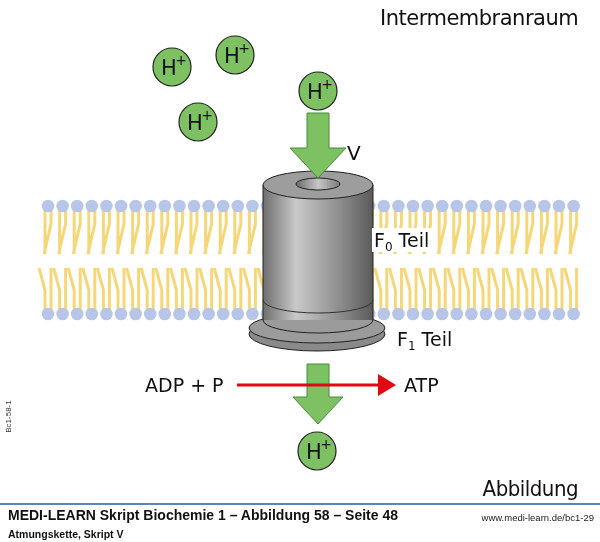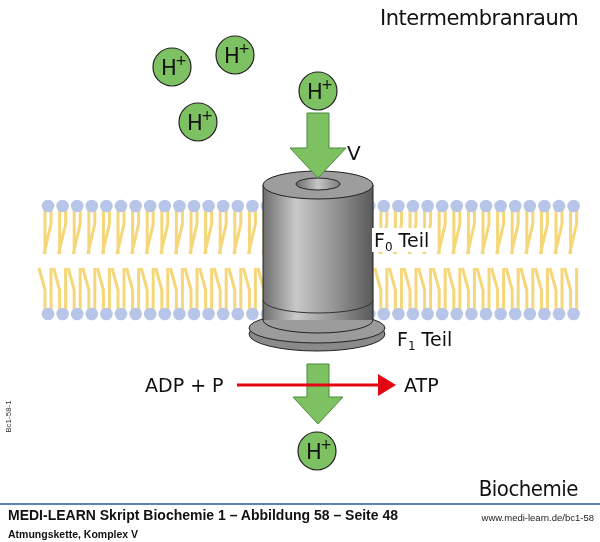--- a/index.html
+++ b/index.html
@@ -248,18 +248,18 @@
     <text class="label" x="397" y="346" font-size="19">
       <tspan>F</tspan><tspan font-size="12" dy="4">1</tspan><tspan dy="-4"> Teil</tspan>
     </text>
   </g>
 
   <text class="label" x="145" y="392" font-size="19">ADP + P</text>
   <text class="label" x="404" y="392" font-size="19">ATP</text>
 </svg>
 
 <div class="inter">Intermembranraum</div>
-<div class="matrix">Biochemie</div>
+<div class="matrix">Abbildung</div>
 <div class="footer-line"></div>
 <div class="footer-title">MEDI-LEARN Skript Biochemie 1 – Abbildung 58 – Seite 48</div>
-<div class="footer-sub">Atmungskette, Komplex V</div>
-<div class="footer-url">www.medi-learn.de/bc1-58</div>
+<div class="footer-sub">Atmungskette, Skript V</div>
+<div class="footer-url">www.medi-learn.de/bc1-29</div>
 <div class="side-code">Bc1-58-1</div>
 
 </body></html>

